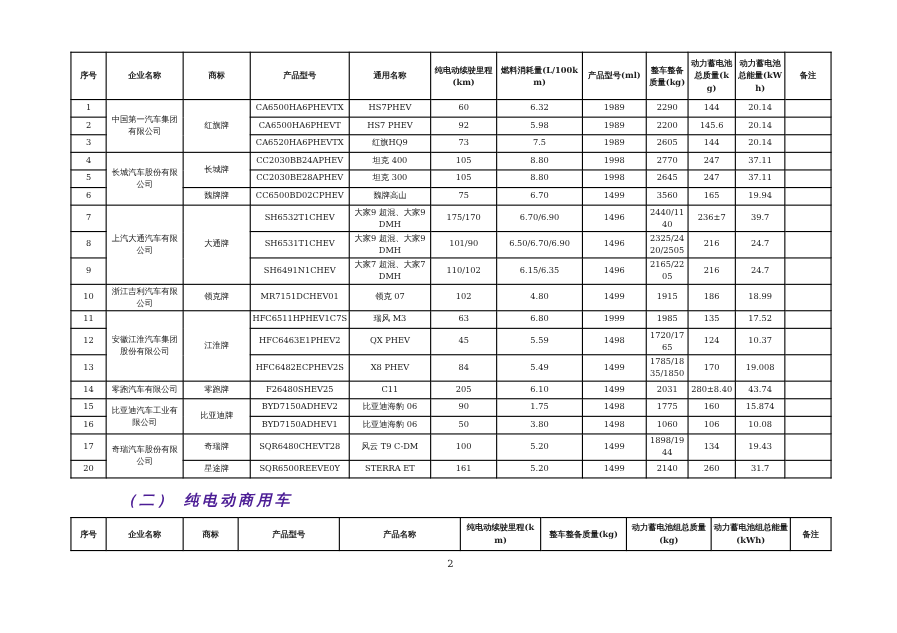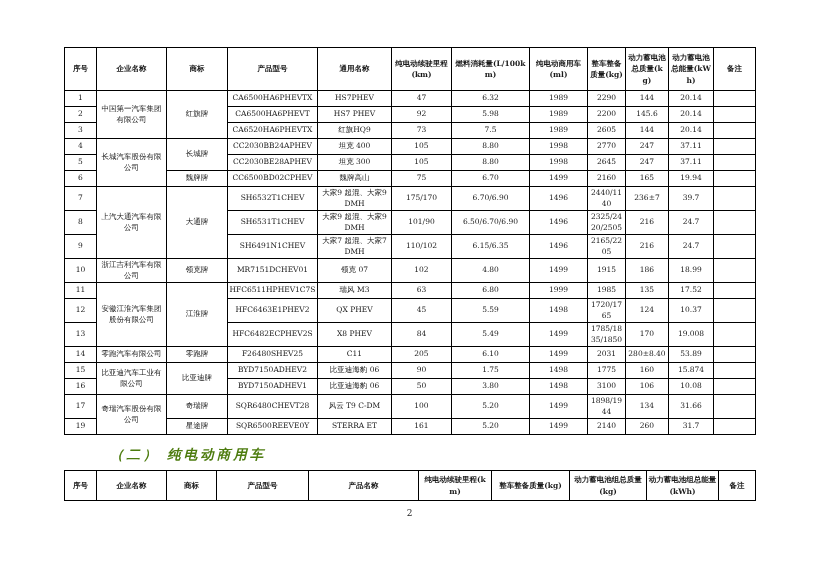--- a/index.html
+++ b/index.html
@@ -36,21 +36,21 @@
   }
   #table1 thead tr { height: 43px; }
   #table1 tbody tr { height: 16px; }
   #table2 thead tr { height: 30px; }
   .section-heading {
     margin: 11px 0 6px 46px;
     font-size: 13.5px;
     font-style: italic;
     font-weight: bold;
     letter-spacing: 3px;
-    color: #4d7c0f;
+    color: #4c1d95;
     font-family: "DejaVu Serif", "Liberation Serif", serif;
   }
   .page-number {
     width: 691px;
     text-align: center;
     font-size: 9px;
     margin-top: 7px;
     color: #222;
   }
 </style>
@@ -76,35 +76,35 @@
       </colgroup>
     <thead>
         <tr>
           <th>序号</th>
           <th>企业名称</th>
           <th>商标</th>
           <th>产品型号</th>
           <th>通用名称</th>
           <th>纯电动续驶里程(km)</th>
           <th>燃料消耗量(L/100km)</th>
-          <th>纯电动商用车(ml)</th>
+          <th>产品型号(ml)</th>
           <th>整车整备质量(kg)</th>
           <th>动力蓄电池总质量(kg)</th>
           <th>动力蓄电池总能量(kWh)</th>
           <th>备注</th>
         </tr>
       </thead>
     <tbody>
         <tr>
           <td>1</td>
           <td rowspan="3">中国第一汽车集团有限公司</td>
           <td rowspan="3">红旗牌</td>
           <td>CA6500HA6PHEVTX</td>
           <td>HS7PHEV</td>
-          <td>47</td>
+          <td>60</td>
           <td>6.32</td>
           <td>1989</td>
           <td>2290</td>
           <td>144</td>
           <td>20.14</td>
           <td></td>
         </tr>
         <tr>
           <td>2</td>
           <td>CA6500HA6PHEVT</td>
@@ -156,21 +156,21 @@
           <td></td>
         </tr>
         <tr>
           <td>6</td>
           <td>魏牌牌</td>
           <td>CC6500BD02CPHEV</td>
           <td>魏牌高山</td>
           <td>75</td>
           <td>6.70</td>
           <td>1499</td>
-          <td>2160</td>
+          <td>3560</td>
           <td>165</td>
           <td>19.94</td>
           <td></td>
         </tr>
         <tr>
           <td>7</td>
           <td rowspan="3">上汽大通汽车有限公司</td>
           <td rowspan="3">大通牌</td>
           <td>SH6532T1CHEV</td>
           <td>大家9 超混、大家9 DMH</td>
@@ -262,21 +262,21 @@
           <td>14</td>
           <td>零跑汽车有限公司</td>
           <td>零跑牌</td>
           <td>F26480SHEV25</td>
           <td>C11</td>
           <td>205</td>
           <td>6.10</td>
           <td>1499</td>
           <td>2031</td>
           <td>280±8.40</td>
-          <td>53.89</td>
+          <td>43.74</td>
           <td></td>
         </tr>
         <tr>
           <td>15</td>
           <td rowspan="2">比亚迪汽车工业有限公司</td>
           <td rowspan="2">比亚迪牌</td>
           <td>BYD7150ADHEV2</td>
           <td>比亚迪海豹 06</td>
           <td>90</td>
           <td>1.75</td>
@@ -286,41 +286,41 @@
           <td>15.874</td>
           <td></td>
         </tr>
         <tr>
           <td>16</td>
           <td>BYD7150ADHEV1</td>
           <td>比亚迪海豹 06</td>
           <td>50</td>
           <td>3.80</td>
           <td>1498</td>
-          <td>3100</td>
+          <td>1060</td>
           <td>106</td>
           <td>10.08</td>
           <td></td>
         </tr>
         <tr>
           <td>17</td>
           <td rowspan="2">奇瑞汽车股份有限公司</td>
           <td>奇瑞牌</td>
           <td>SQR6480CHEVT28</td>
           <td>风云 T9 C-DM</td>
           <td>100</td>
           <td>5.20</td>
           <td>1499</td>
           <td>1898/1944</td>
           <td>134</td>
-          <td>31.66</td>
-          <td></td>
-        </tr>
-        <tr>
-          <td>19</td>
+          <td>19.43</td>
+          <td></td>
+        </tr>
+        <tr>
+          <td>20</td>
           <td>星途牌</td>
           <td>SQR6500REEVE0Y</td>
           <td>STERRA ET</td>
           <td>161</td>
           <td>5.20</td>
           <td>1499</td>
           <td>2140</td>
           <td>260</td>
           <td>31.7</td>
           <td></td>

